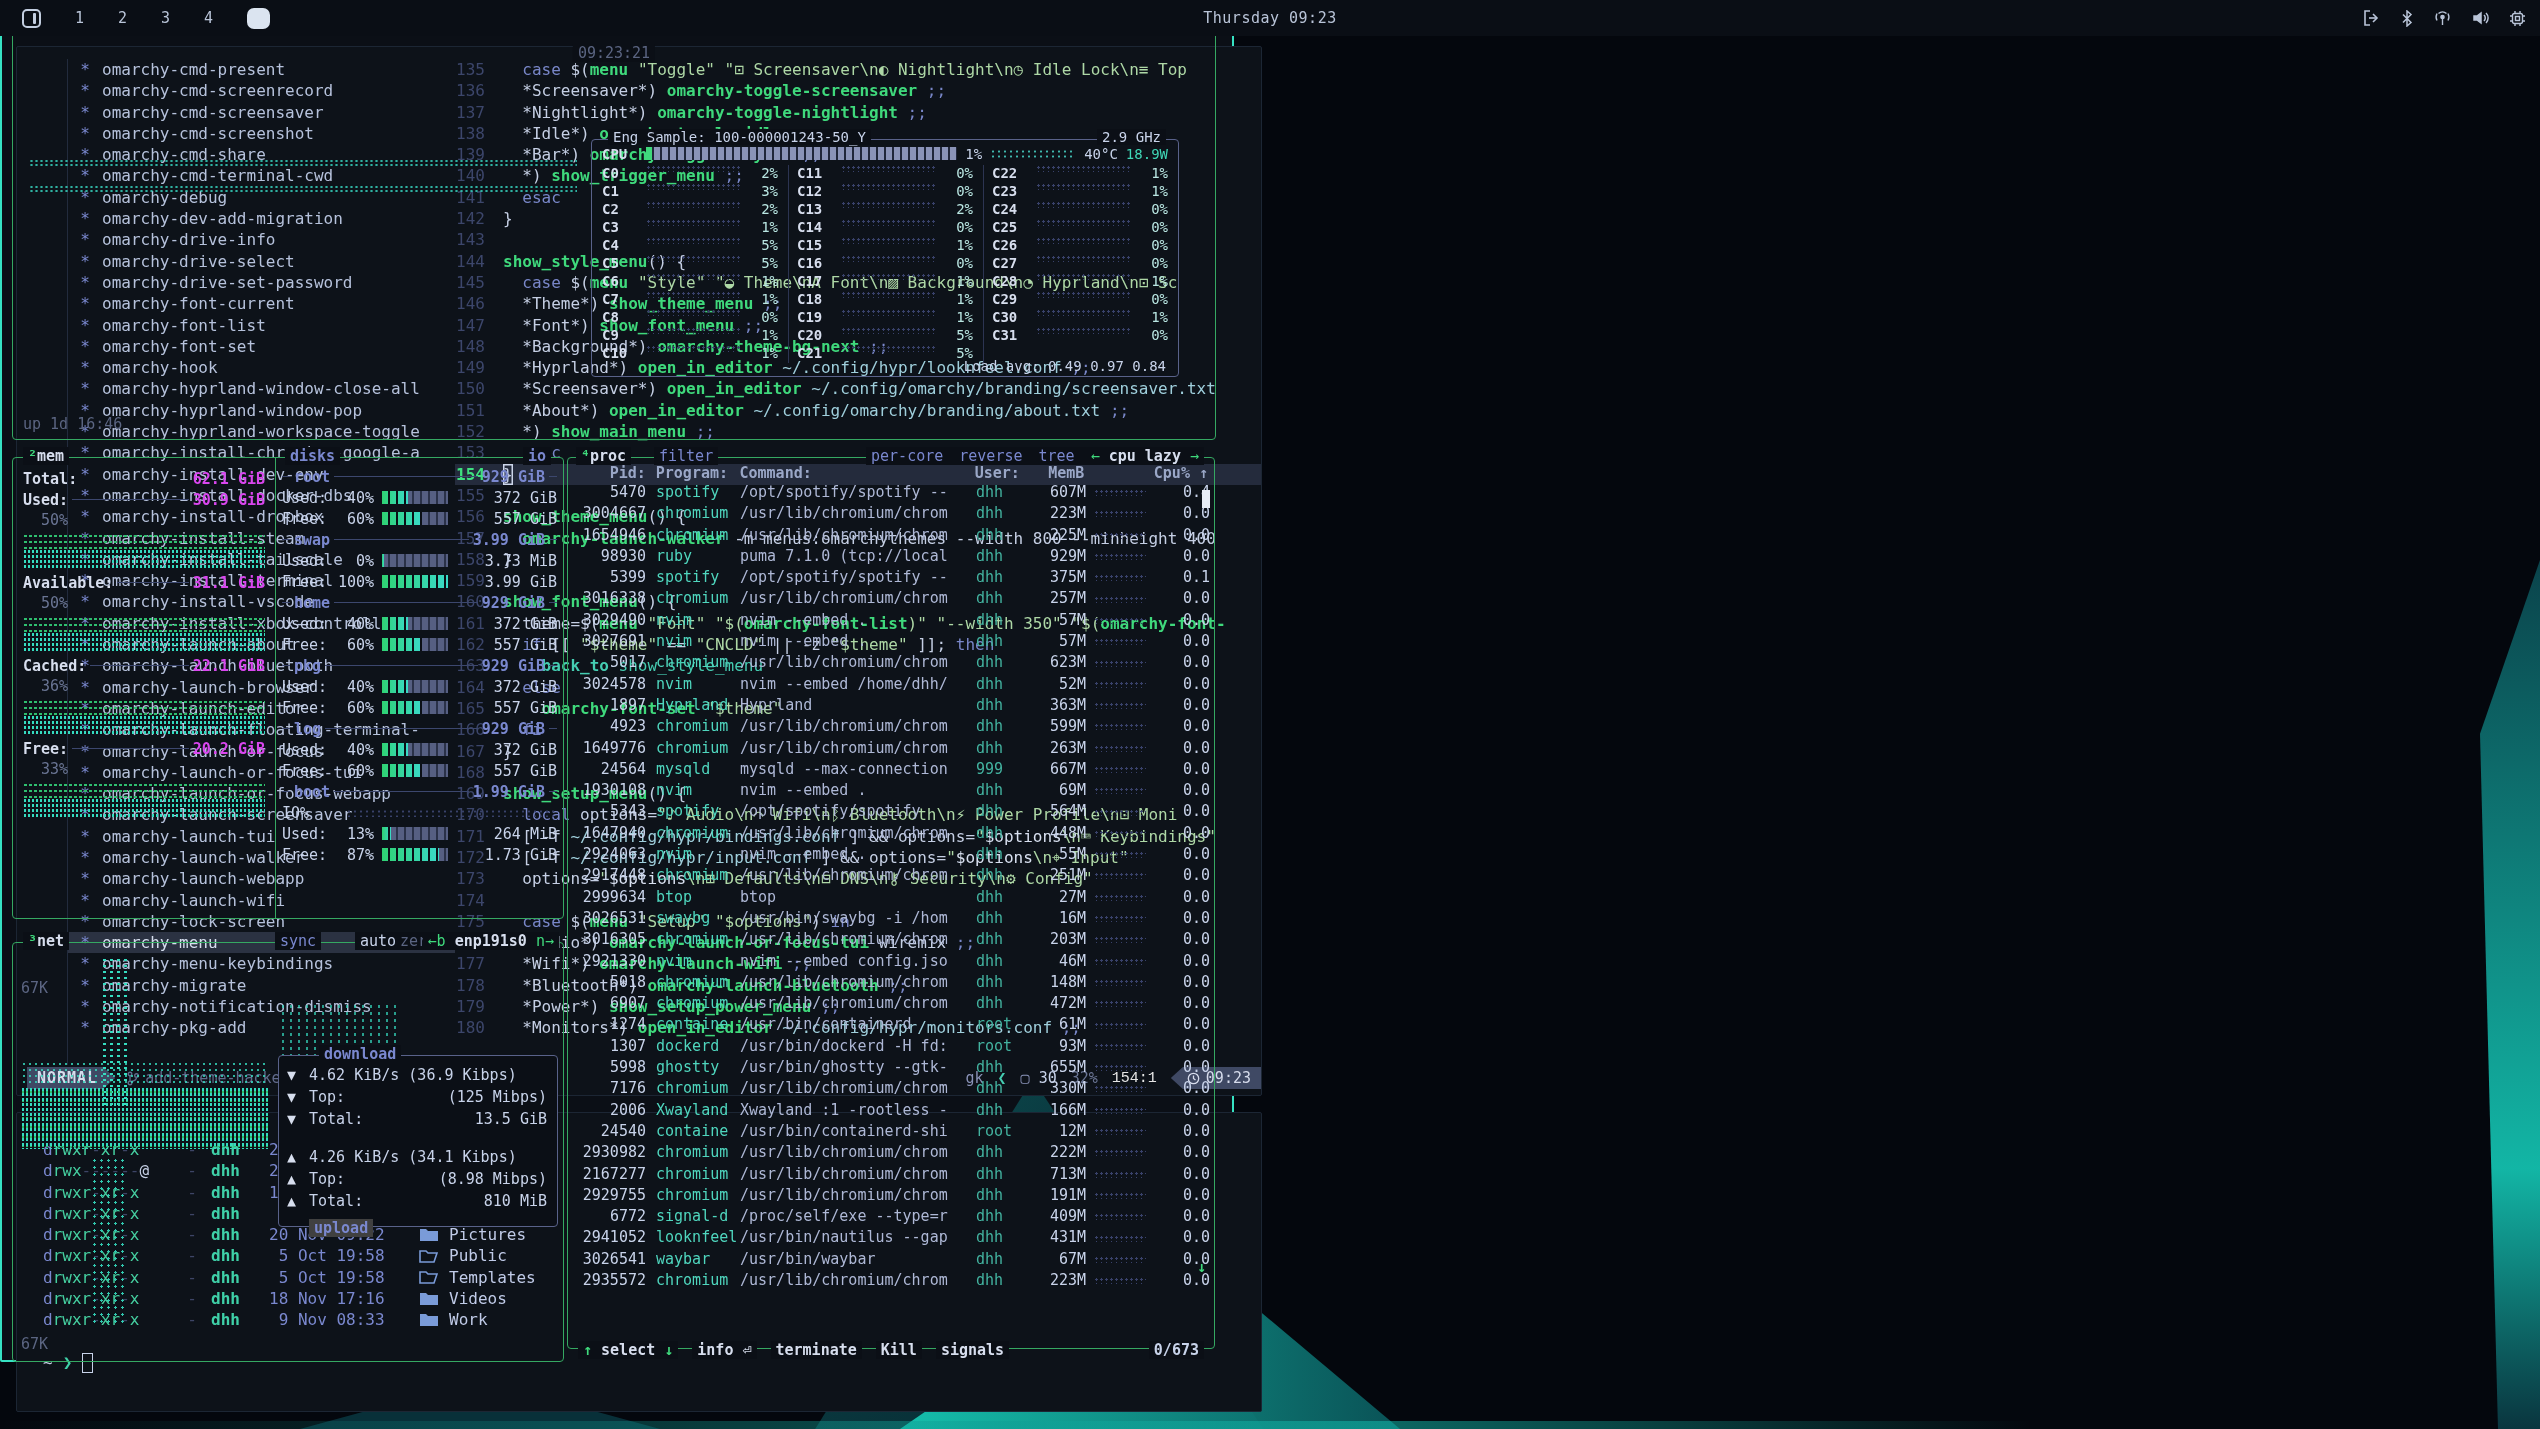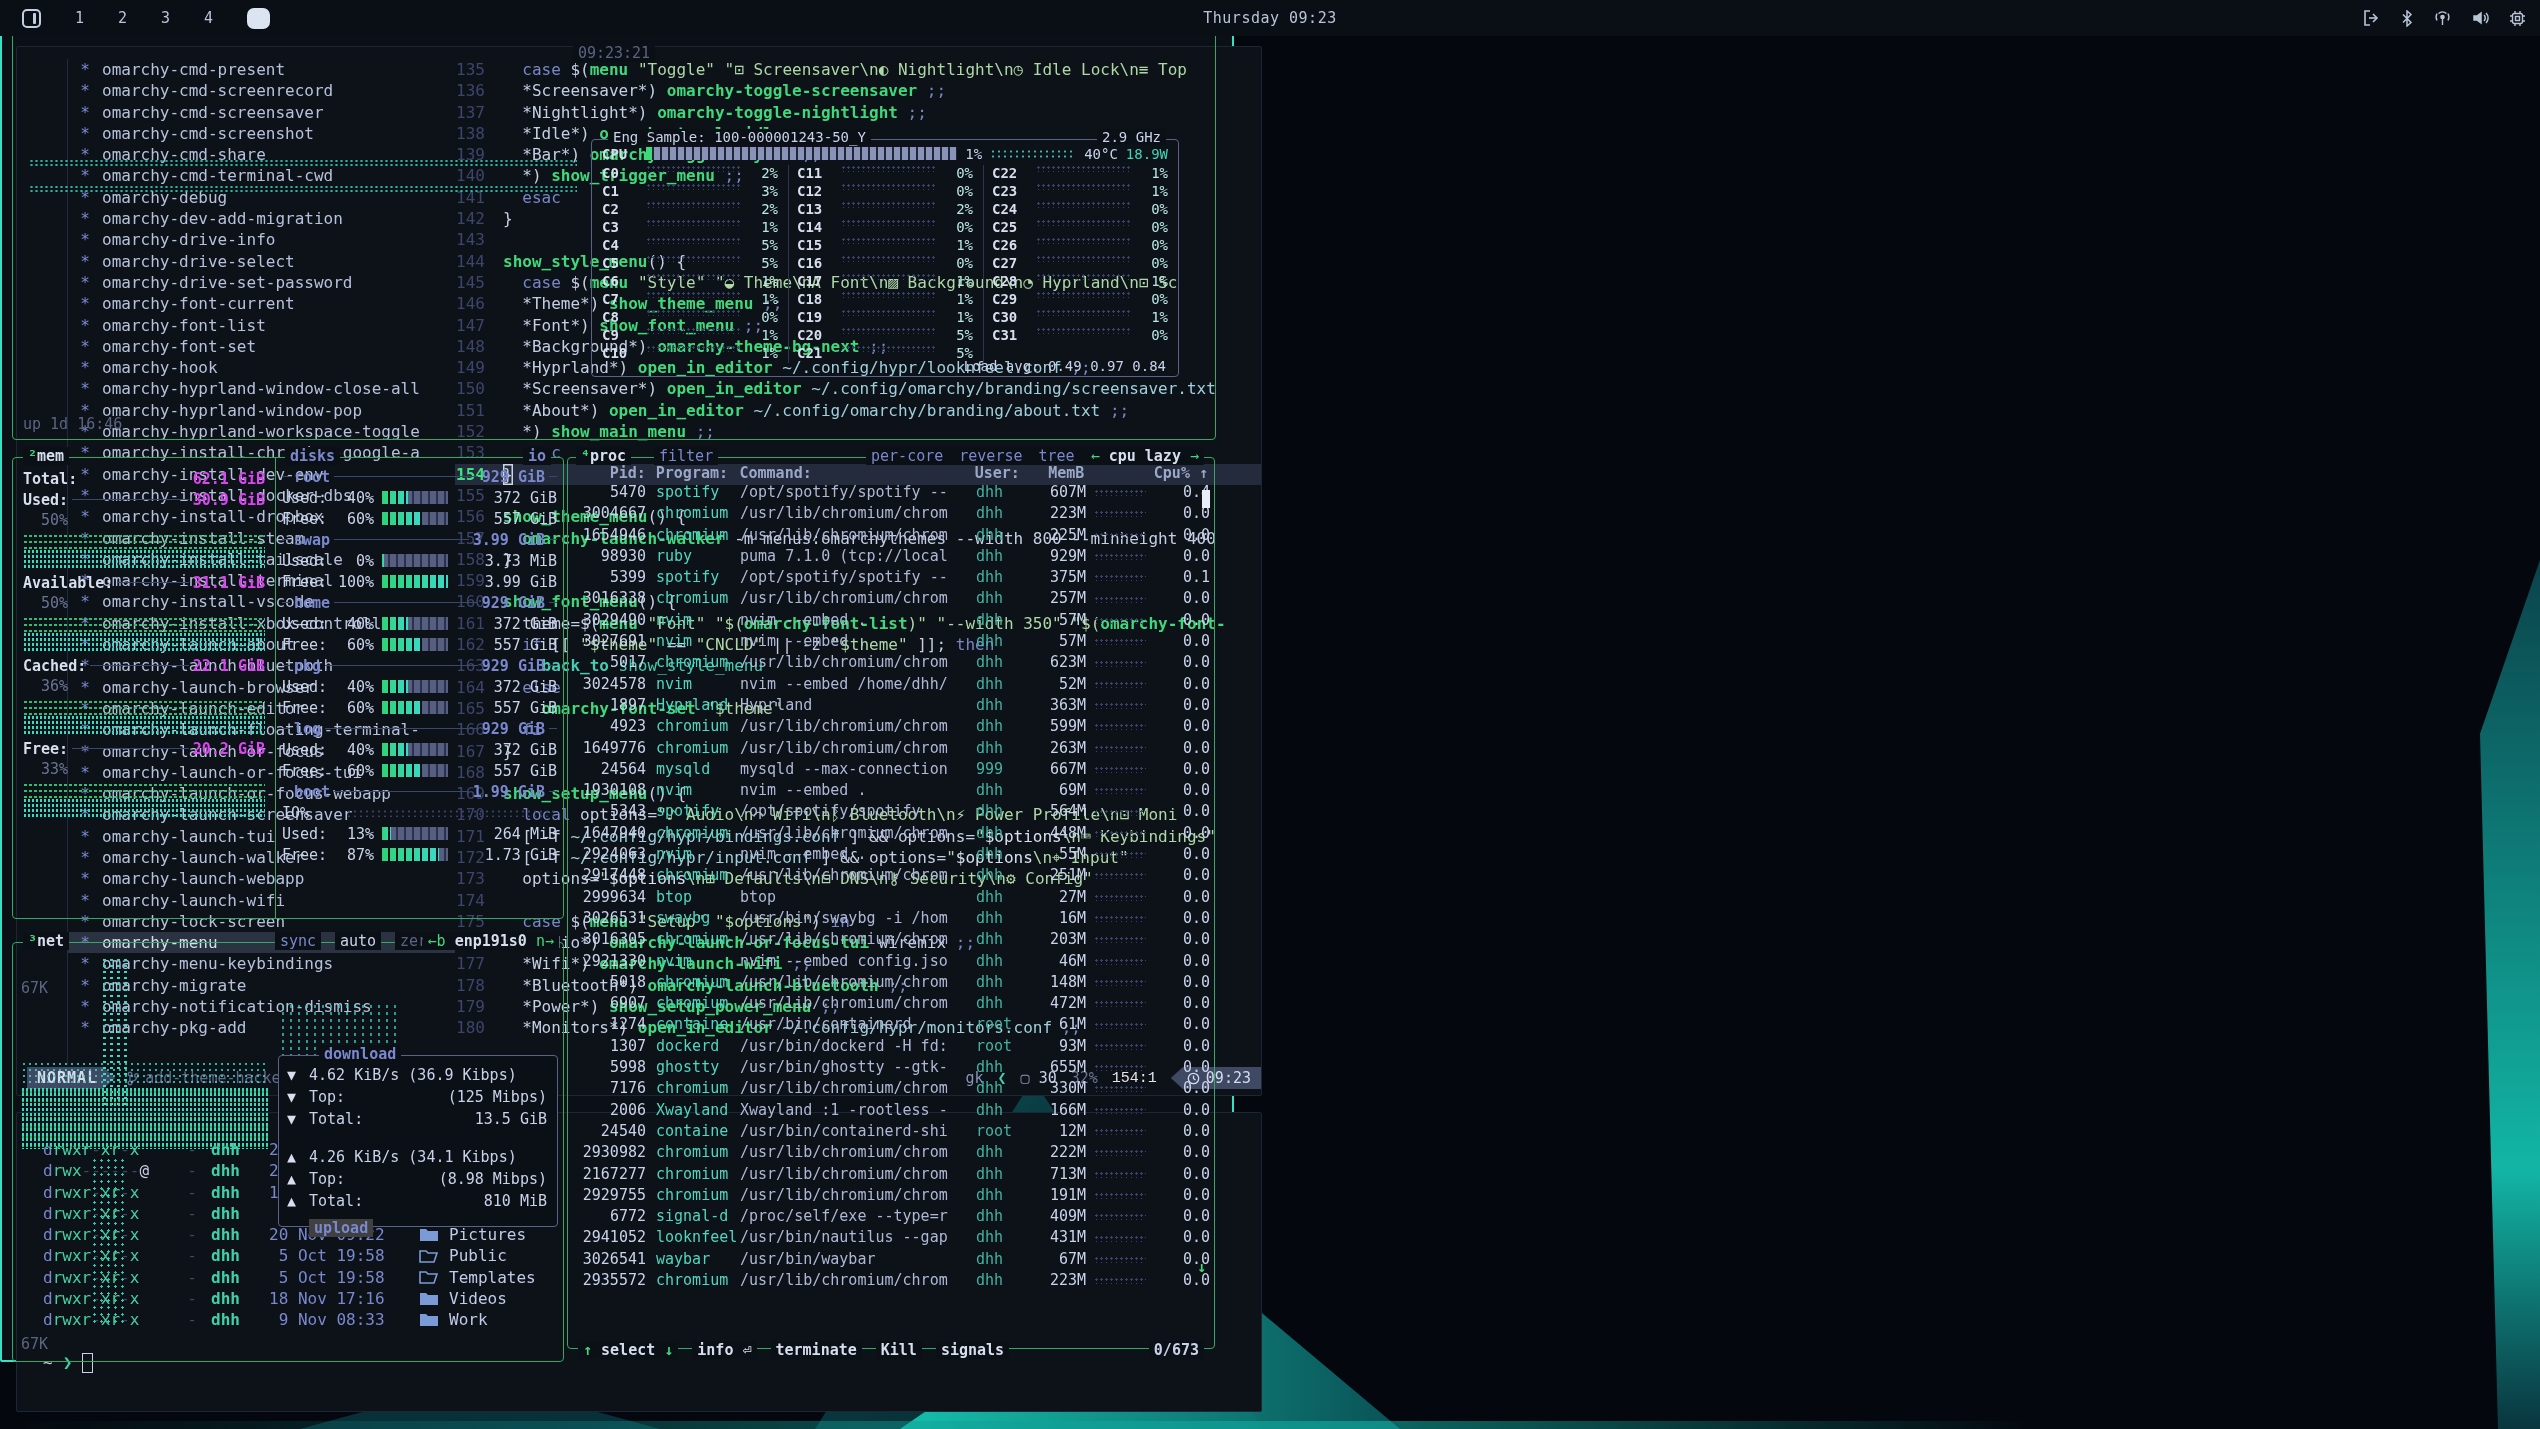--- a/index.html
+++ b/index.html
@@ -99,21 +99,21 @@
 
   
   #btop-win { left:1286px; top:46px; width:1234px; height:1362px; background:#0b0f16;
     border:2px solid #36e2c3; border-radius:2px; font-size:15px; }
   .bbox { position:absolute; border:1px solid #35a862; border-radius:4px; }
   .blabel { position:absolute; top:-11px; background:#0b0f16; padding:0 5px; white-space:pre; }
   .blabel-b { position:absolute; bottom:-11px; background:#404040; padding:0 5px; white-space:pre; }
   .sup { color:#3fd97c; font-weight:bold; }
   .btitle { color:#d7deee; font-weight:bold; }
   .bopt { color:#7a88cf; }
-  .bopt.lit { color:#c8d3ea; }
+  .bopt.lit { color:#c8d3ea;margin-left:20px; }
   .bopt.dim { color:#5b6582; }
   .bdim { color:#5b6582;margin-top:28px; }
   .bwhite { color:#c8d3ea; }
   .bteal { color:#3fd6b6; }
   .bgreen { color:#3fd97c; }
 
   #cpu-box { left:12px; top:26px; width:1204px; height:414px; }
   .cstrip { position:absolute; left:16px; width:548px; height:9px;
     background-image:radial-gradient(circle,#35cdb9 1px,transparent 1.3px); background-size:5px 4px; opacity:.85; }
   #cpu-uptime { position:absolute; left:10px; bottom:6px; }

